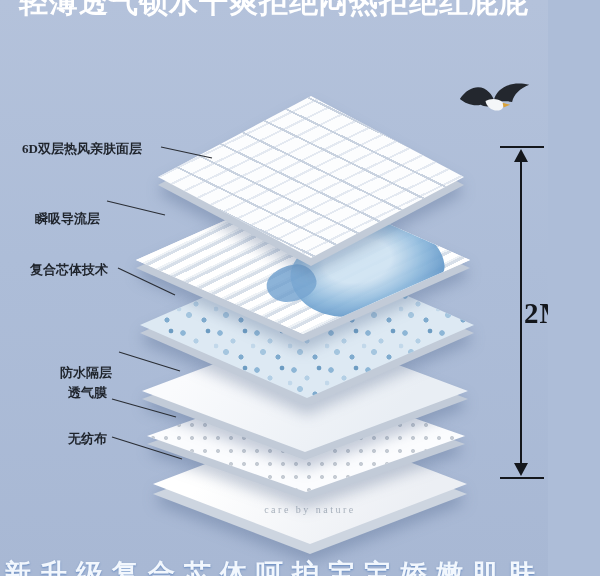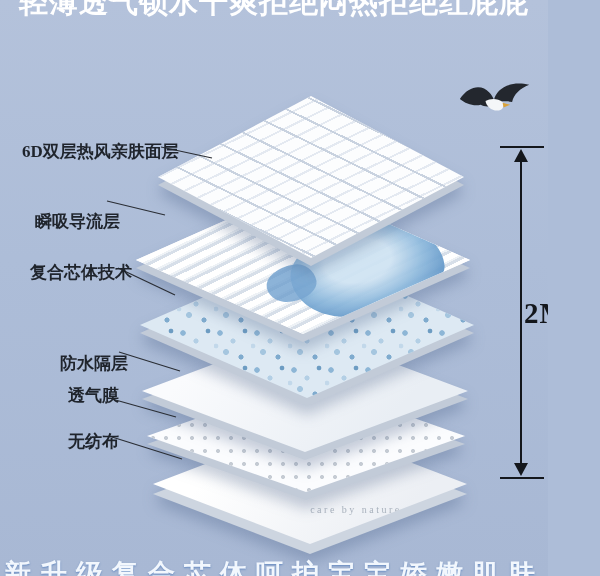--- a/index.html
+++ b/index.html
@@ -89,32 +89,32 @@
     content:""; position:absolute; right:-8%; bottom:-12%; width:28%; height:34%;
     background:#5d93c6; border-radius:50% 50% 60% 40%/55% 45% 55% 45%; opacity:.85;
   }
   .splash-sap {
     position:absolute; left:38%; top:-4%; width:34%; height:34%;
     background:#7eaad2; border-radius:45% 55% 50% 50%/60% 40% 55% 45%; opacity:.75;
   }
 
   .watermark {
     position:absolute; left:50%; bottom:29px; transform:translateX(-50%);
-    font-size:10px; letter-spacing:2.5px; color:#a9b2bd; white-space:nowrap;margin-left:46px;
+    font-size:10px; letter-spacing:2.5px; color:#a9b2bd; white-space:nowrap;
   }
 
   
   .layer-label {
-    position:absolute; font-size:17px; font-weight:bold; color:#1f242c;
+    position:absolute; font-size:13px; font-weight:bold; color:#1f242c;
     white-space:nowrap; z-index:8;
   }
   .lab1 { left:22px; top:140px; }
   .lab2 { left:35px; top:210px; }
   .lab3 { left:30px; top:261px; }
-  .lab4 { left:60px; top:352px; }
+  .lab4 { left:60px; top:364px; }
   .lab5 { left:68px; top:384px; }
   .lab6 { left:68px; top:430px; }
 
   .overlay-svg { position:absolute; left:0; top:0; width:600px; height:576px; z-index:7; pointer-events:none; }
 
   .dim-label {
     position:absolute; left:524px; top:297px; font-size:29px; font-weight:bold;
     color:#14171c; letter-spacing:1px; z-index:8;
   }
 </style>

